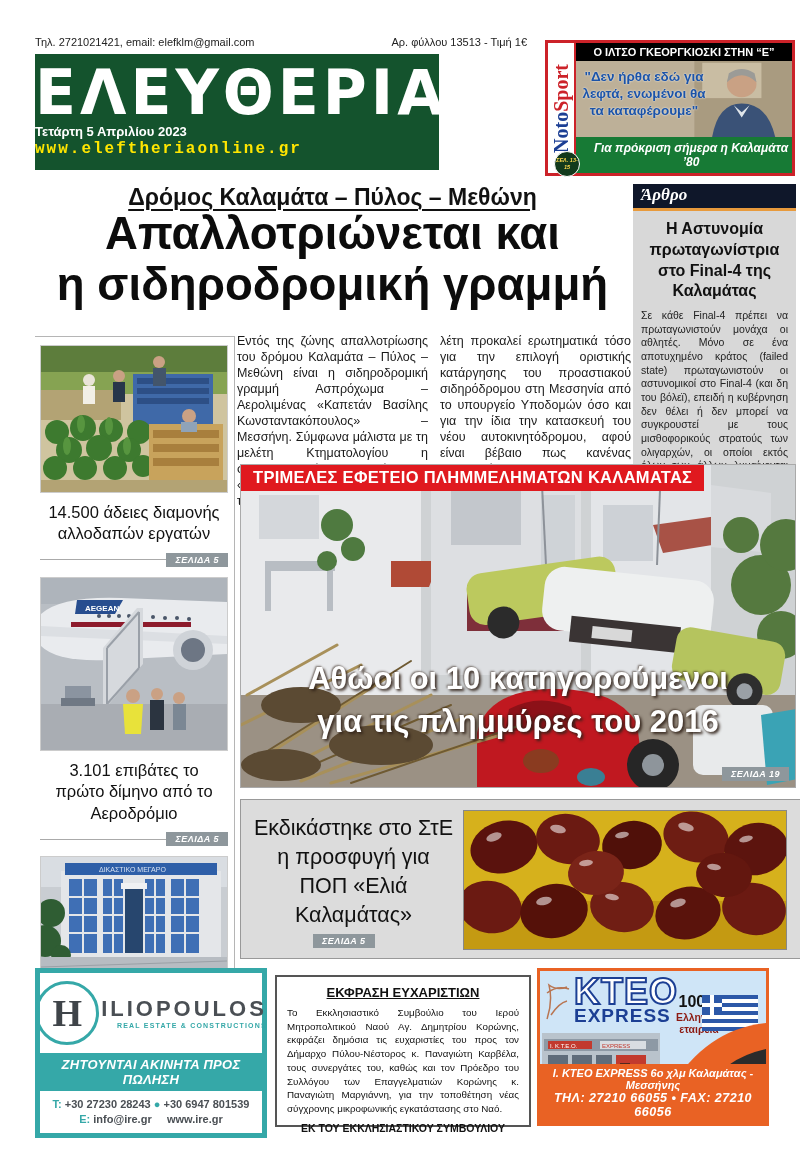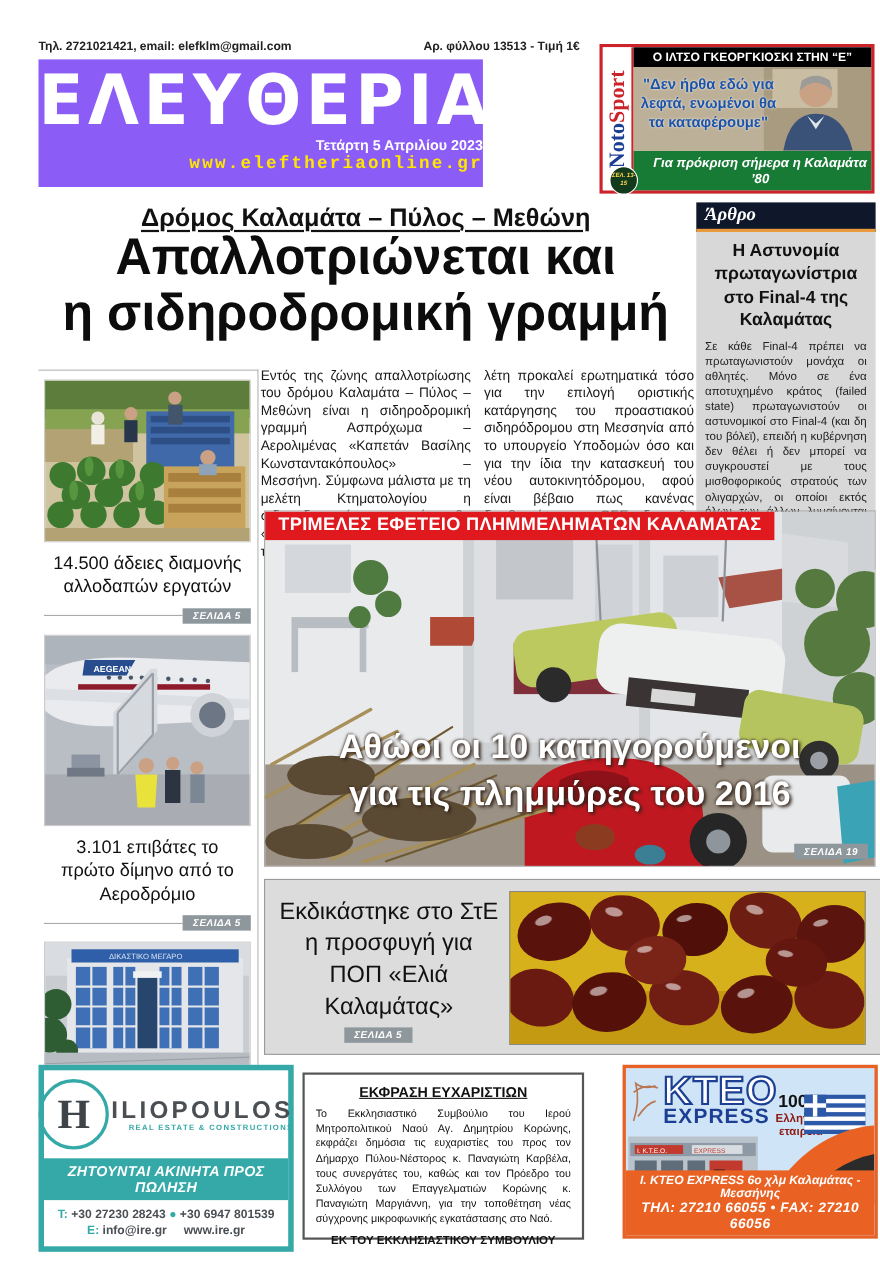--- a/index.html
+++ b/index.html
@@ -1,25 +1,25 @@
 <!DOCTYPE html>
 <html><head>
 <meta charset="utf-8">
 <style>
   html,body{margin:0;padding:0;background:#e8e8e8;}
   #page{position:relative;width:800px;height:1167px;background:#ffffff;margin:0 auto;
         font-family:"Liberation Sans",sans-serif;color:#111;overflow:hidden;}
 
   
   .topbar{position:absolute;left:35px;top:36px;width:492px;display:flex;justify-content:space-between;
-          font-size:11px;font-weight:bold;color:#222;}
-
-  
-  .masthead{position:absolute;left:35px;top:54px;width:404px;height:116px;background:#8b5cf6;
-            text-align:right;color:#fff;}
+          font-size:11px;font-weight:normal;color:#222;}
+
+  
+  .masthead{position:absolute;left:35px;top:54px;width:404px;height:116px;background:#14532d;
+            text-align:left;color:#fff;}
   .mh-logo{font-size:60px;font-weight:800;letter-spacing:4px;line-height:1;margin-top:8px;
            transform:scaleY(1.05);font-family:"DejaVu Sans",sans-serif;}
   .mh-date{font-size:13px;font-weight:bold;margin-top:2px;}
   .mh-site{font-size:16px;font-weight:800;letter-spacing:2px;color:#ffe600;margin-top:1px;font-family:Liberation Mono, monospace;}
 
   
   .notosport{position:absolute;left:545px;top:40px;width:250px;height:136px;border:3px solid #cc2229;
              background:#fff;display:flex;box-sizing:border-box;}
   .ns-strip{width:26px;background:#fff;border-right:2px solid #cc2229;display:flex;align-items:center;justify-content:center;}
   .ns-vert{writing-mode:vertical-rl;transform:rotate(180deg);font-family:"Liberation Serif",serif;
@@ -98,21 +98,21 @@
   .ilio-line{font-size:11px;font-weight:bold;color:#4a4f54;margin-top:3px;}
   .ilio-line .tl{color:#35a8a8;}
 
   .thanks{position:absolute;left:275px;top:975px;width:256px;height:152px;border:2px solid #555;
           box-sizing:border-box;padding:8px 10px;background:#fff;}
   .th-title{text-align:center;font-weight:bold;font-size:13px;text-decoration:underline;margin-bottom:6px;}
   .th-body{font-size:9.8px;line-height:1.4;text-align:justify;font-weight:500;}
   .th-body::first-line{}
   .th-foot{text-align:center;font-weight:bold;font-size:10.5px;margin-top:6px;}
 
-  .kteo{position:absolute;left:566px;top:968px;width:232px;height:158px;border:3px solid #e96224;
+  .kteo{position:absolute;left:537px;top:968px;width:232px;height:158px;border:3px solid #e96224;
         box-sizing:border-box;background:#cfe5f7;overflow:hidden;}
   .kteo-brand{position:absolute;left:34px;top:4px;line-height:.95;}
   .kteo-word{font-size:36px;font-weight:800;color:#fff;-webkit-text-stroke:2px #1c3f94;letter-spacing:1px;}
   .kteo-express{font-size:19px;font-weight:800;color:#1c3f94;letter-spacing:1px;margin-top:-2px;}
   .kteo-claim{position:absolute;left:128px;top:22px;width:62px;text-align:center;}
   .kteo-pct{font-size:16px;font-weight:800;color:#111;}
   .kteo-el{font-size:10.5px;font-weight:bold;color:#8c1a12;line-height:1.15;}
   .kteo-flag{position:absolute;right:8px;top:24px;}
   .kteo-bar{position:absolute;left:0;bottom:0;width:100%;background:#e96224;color:#fff;text-align:center;
             padding:3px 0 4px;font-weight:800;font-style:italic;}

